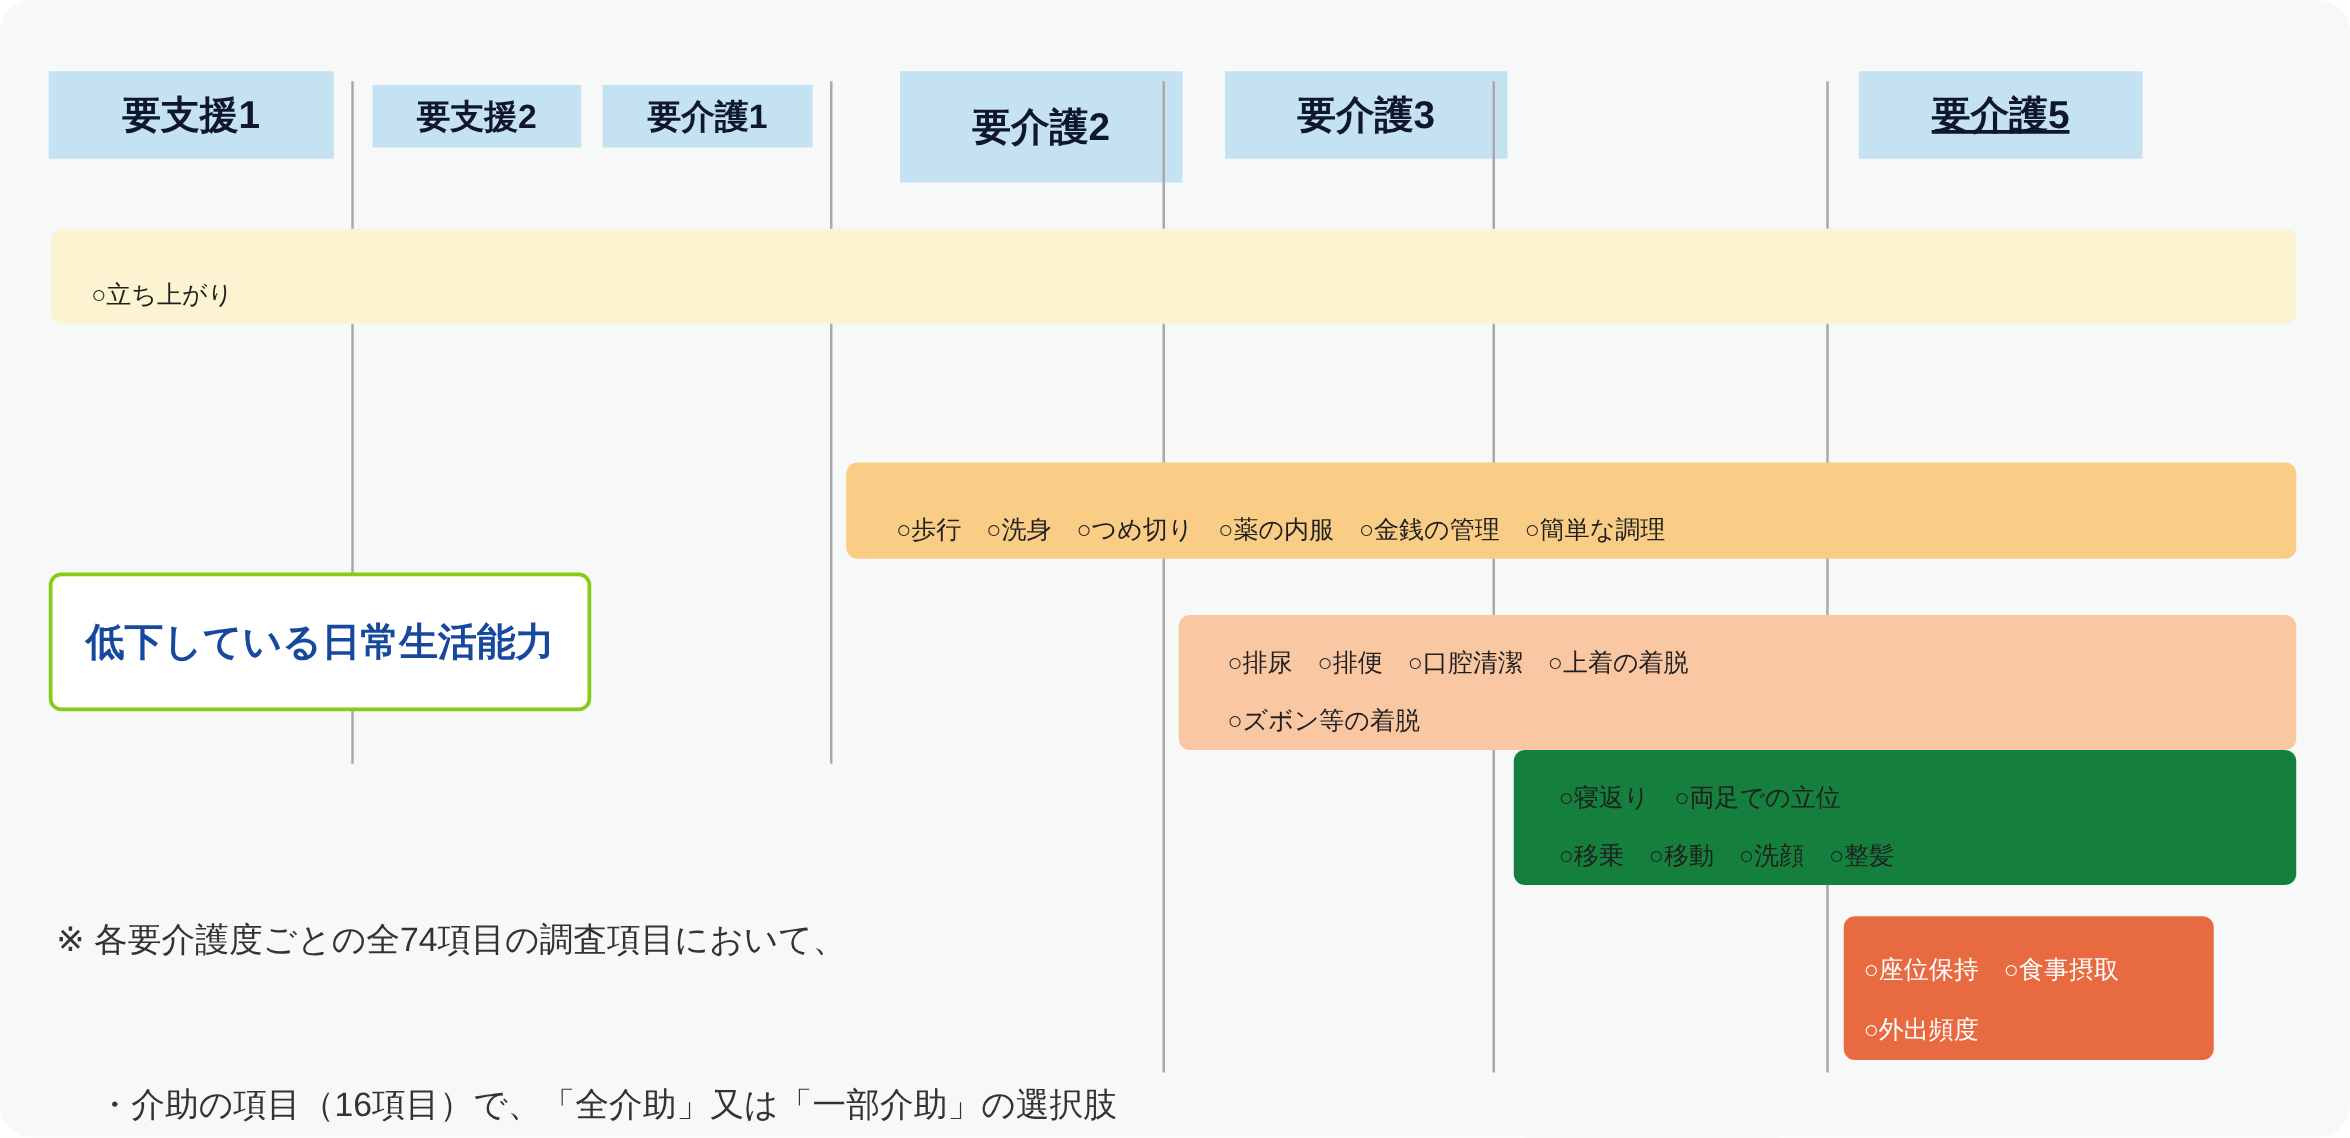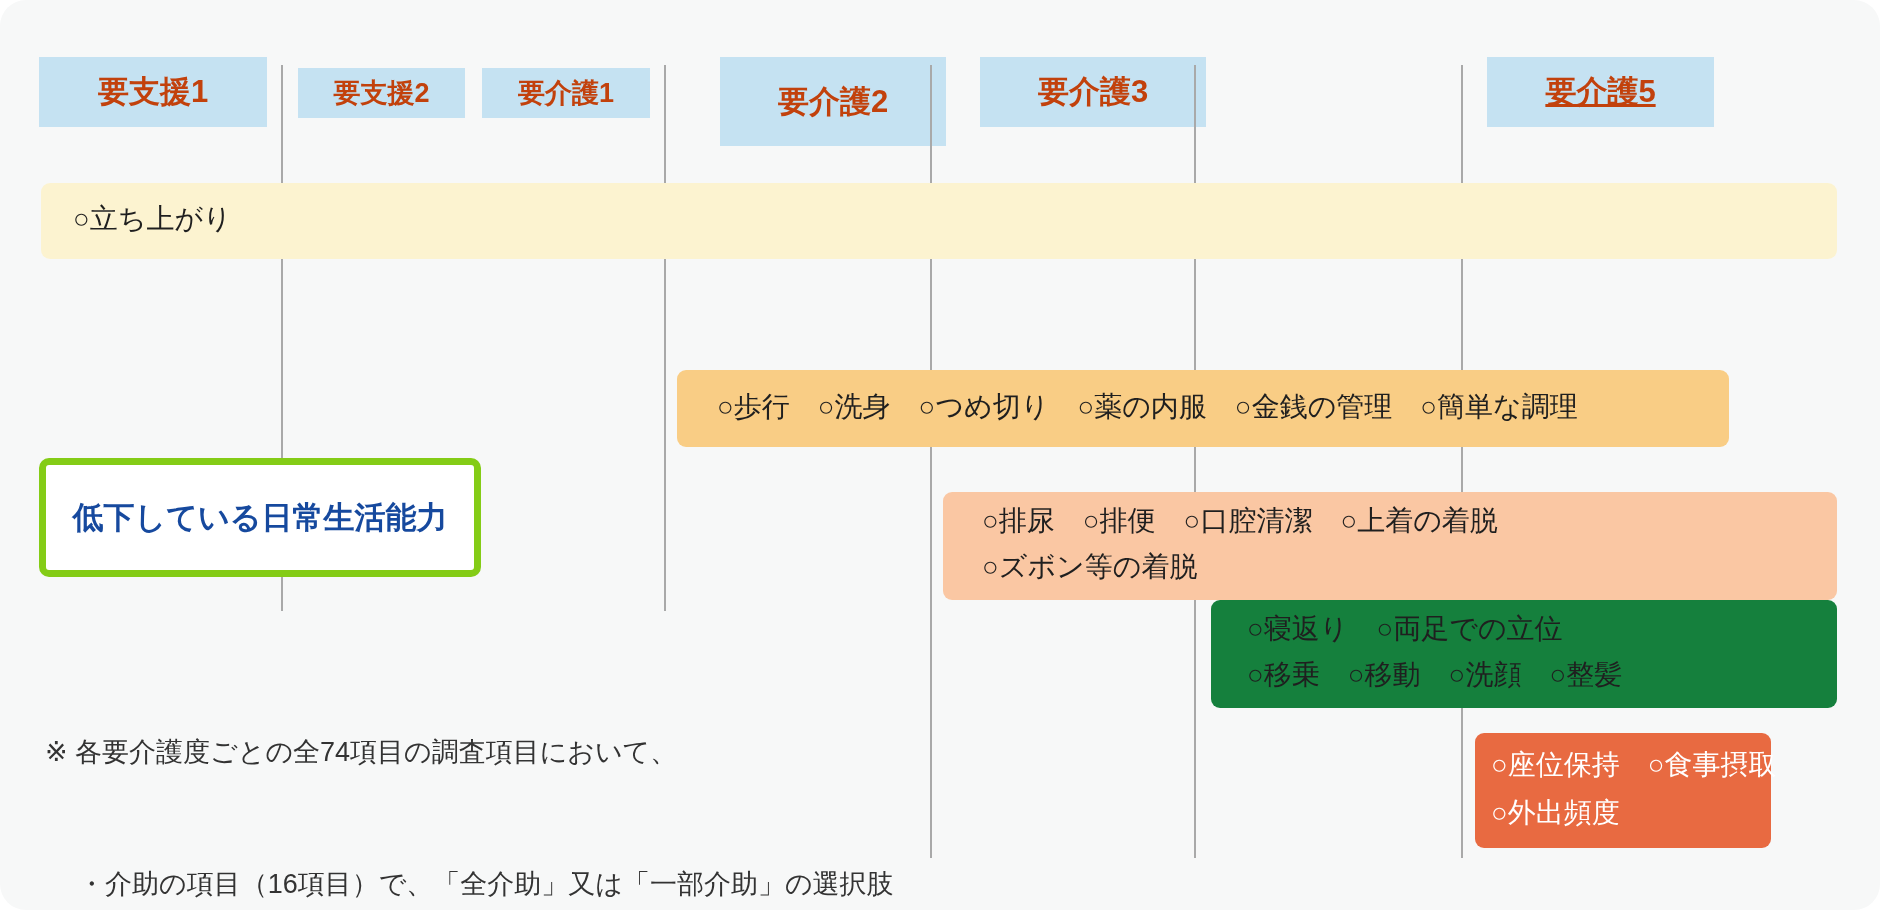--- a/index.html
+++ b/index.html
@@ -4,38 +4,38 @@
 <style>
   html,body{margin:0;padding:0;background:#ffffff;}
   .canvas{
     position:relative;width:1880px;height:910px;
     background:#f7f8f8;border-radius:26px;overflow:hidden;
     font-family:"Liberation Sans","DejaVu Sans",sans-serif;
   }
   
   .lvl{
     position:absolute;display:flex;align-items:center;justify-content:center;
-    background:#c5e2f2;color:#c2410c;font-weight:bold;
+    background:#c5e2f2;color:#0f172a;font-weight:bold;
   }
   .lvl.large{font-size:31px;}
   .lvl.small{font-size:27px;}
   
   .vline{position:absolute;top:65px;width:2px;background:#a9a9a9;z-index:1;}
   
   .bar{
     position:absolute;z-index:2;border-radius:9px;
-    display:flex;flex-direction:column;justify-content:center;
-    color:#1f1f1f;font-size:28px;line-height:46px;font-family:Liberation Mono, monospace;
+    display:flex;flex-direction:column;justify-content:flex-end;
+    color:#1f1f1f;font-size:20px;line-height:46px;
   }
   .bar .bline{white-space:pre;}
   .bar.white{color:#ffffff;line-height:48px;}
   
   .legend{
     position:absolute;left:39px;top:458px;width:428px;height:105px;z-index:3;
-    background:#ffffff;border:7px solid #84cc16;border-radius:10px;
+    background:#ffffff;border:3px solid #84cc16;border-radius:10px;
     display:flex;align-items:center;justify-content:center;
     color:#16499e;font-size:31px;font-weight:bold;
   }
   
   .note{
     position:absolute;left:45px;top:642px;z-index:3;
     color:#333333;font-size:27px;line-height:44px;white-space:pre;
   }
   .note .n-ind1{padding-left:33px;}
 </style>
@@ -55,21 +55,21 @@
   <div class="vline" style="left:664px;height:546px;"></div>
   <div class="vline" style="left:930px;height:793px;"></div>
   <div class="vline" style="left:1194px;height:793px;"></div>
   <div class="vline" style="left:1461px;height:793px;"></div>
 
   <div class="bar" style="left: 41px; top: 183px; width: 1796px; height: 76px; padding-left: 32px; box-sizing: border-box; background: rgb(252, 243, 208);">
     <div class="bline">○立ち上がり</div>
   </div>
 
 
-  <div class="bar" style="left: 677px; top: 370px; width: 1052px; height: 77px; padding-left: 40px; box-sizing: border-box; background: rgb(249, 205, 133);">
+  <div class="bar" style="left: 677px; top: 370px; width: 1160px; height: 77px; padding-left: 40px; box-sizing: border-box; background: rgb(249, 205, 133);">
     <div class="bline">○歩行　○洗身　○つめ切り　○薬の内服　○金銭の管理　○簡単な調理</div>
   </div>
 
   <div class="bar" style="left: 943px; top: 469px; width: 894px; height: 108px; padding-left: 39px; box-sizing: border-box; background: rgb(250, 199, 163); margin-top: 23px;">
     <div class="bline">○排尿　○排便　○口腔清潔　○上着の着脱</div>
     <div class="bline">○ズボン等の着脱</div>
   </div>
 
   <div class="bar" style="left: 1211px; top: 600px; width: 626px; height: 108px; padding-left: 36px; box-sizing: border-box; background: #15803d;">
     <div class="bline">○寝返り　○両足での立位</div>

